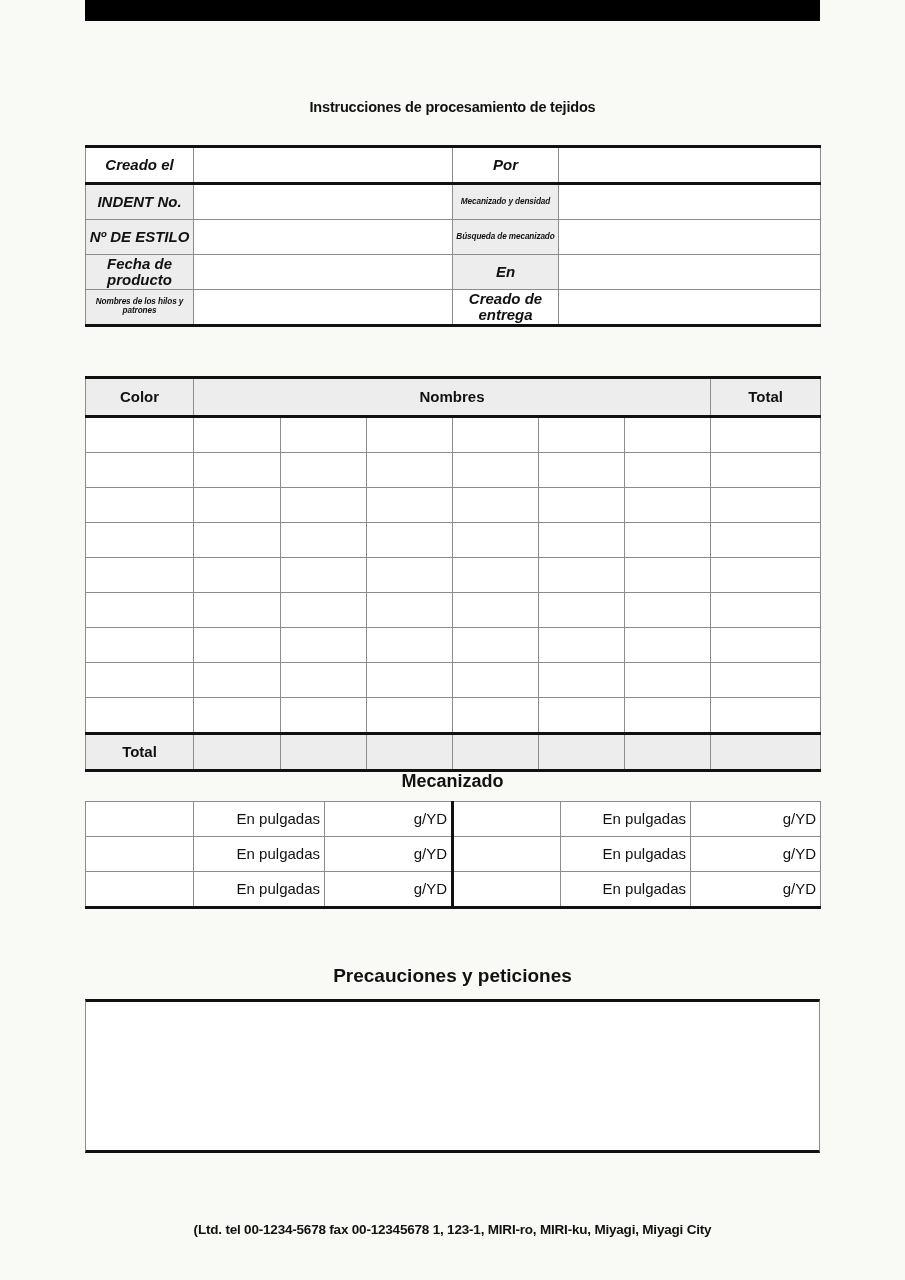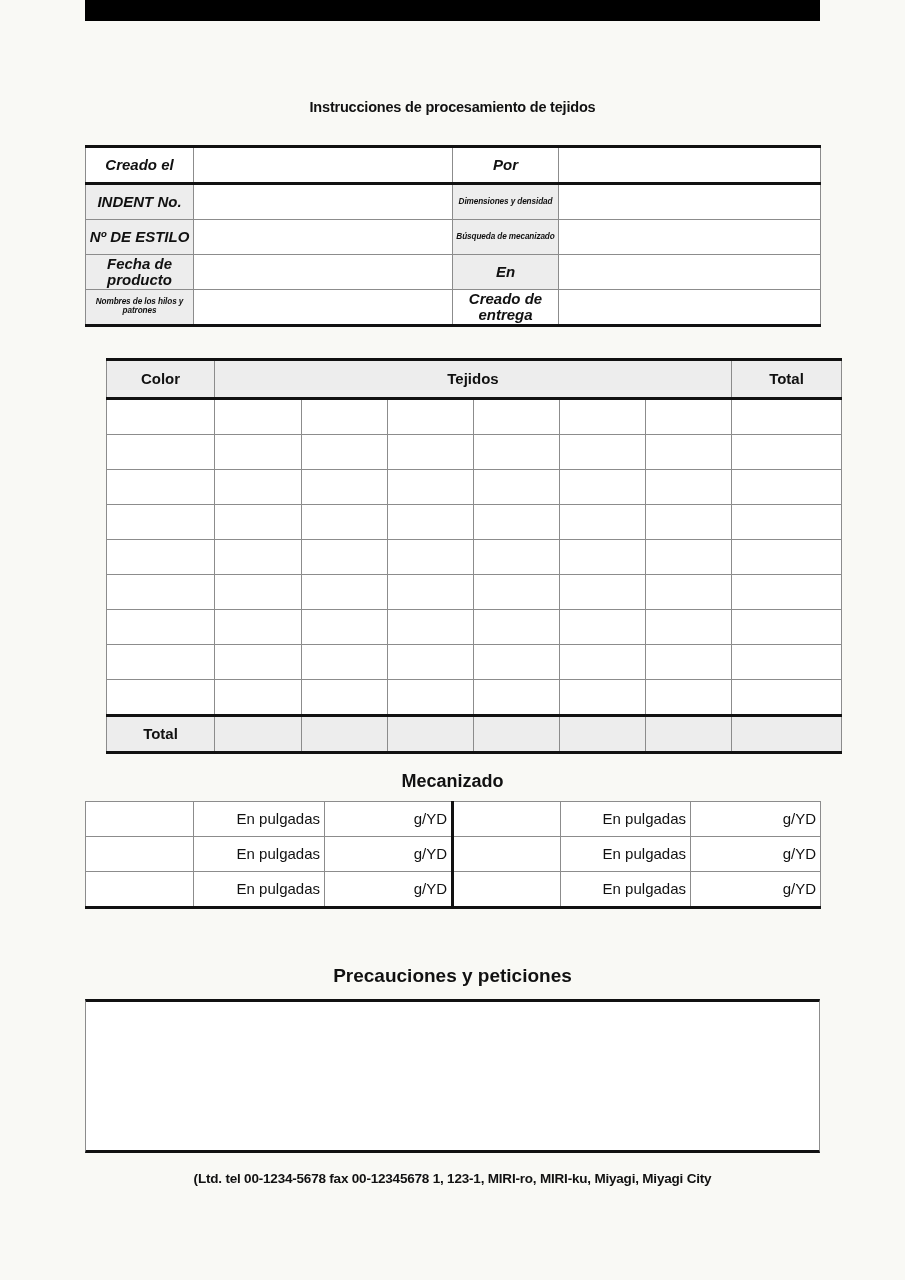--- a/index.html
+++ b/index.html
@@ -74,21 +74,21 @@
     background: #ededed;
     font-size: 8.2px;
     letter-spacing: -0.1px;
   }
   #info-table .fill { background: #ffffff; }
   #info-table tr.row-top td { border-top: 3px solid #111111; }
   #info-table tr.row-thick-bottom td { border-bottom: 3px solid #111111; }
   #info-table tr.row-last td { border-bottom: 3px solid #111111; }
 
   
-  #qty-table { top: 358px; margin-left: 21px; }
+  #qty-table { top: 376px; }
   #qty-table td { height: 34px; }
   #qty-table tr.hdr td {
     background: #ededed;
     border-top: 3px solid #111111;
     border-bottom: 3px solid #111111;
     height: 36px;
     font-size: 15px;
   }
   #qty-table tr.totals td {
     background: #ededed;
@@ -138,21 +138,21 @@
     border-top: 3px solid #111111;
     border-bottom: 3px solid #111111;
     border-left: 1px solid #8c8c8c;
     border-right: 1px solid #8c8c8c;
   }
 
   
   .footer {
     position: absolute;
     left: 85px;
-    top: 1171px;
+    top: 1222px;
     width: 735px;
     text-align: center;
     font-size: 13.5px;
     font-weight: bold;
     letter-spacing: -0.2px;
   }
 </style>
 </head>
 <body>
 
@@ -172,21 +172,21 @@
     <tbody>
       <tr class="row-top row-thick-bottom">
         <td class="lbl-white">Creado el</td>
         <td class="fill"></td>
         <td class="lbl-white">Por</td>
         <td class="fill"></td>
       </tr>
       <tr>
         <td class="lbl">INDENT No.</td>
         <td class="fill"></td>
-        <td class="lbl-tiny">Dimensiones y densidad</td>
+        <td class="lbl-tiny">Mecanizado y densidad</td>
         <td class="fill"></td>
       </tr>
       <tr>
         <td class="lbl">Nº DE ESTILO</td>
         <td class="fill"></td>
         <td class="lbl-tiny">Búsqueda de mecanizado</td>
         <td class="fill"></td>
       </tr>
       <tr>
         <td class="lbl">Fecha de producto</td>
@@ -210,21 +210,21 @@
         <col style="width:86px">
         <col style="width:86px">
       <col style="width:86px">
         <col style="width:86px">
         <col style="width:86px">
       <col style="width:110px">
     </colgroup>
     <tbody id="qty-body">
       <tr class="hdr">
         <td>Color</td>
-        <td colspan="6">Tejidos</td>
+        <td colspan="6">Nombres</td>
         <td>Total</td>
       </tr>
     <tr>
           <td></td>
           <td></td>
           <td></td>
           <td></td>
           <td></td>
           <td></td>
           <td></td>

